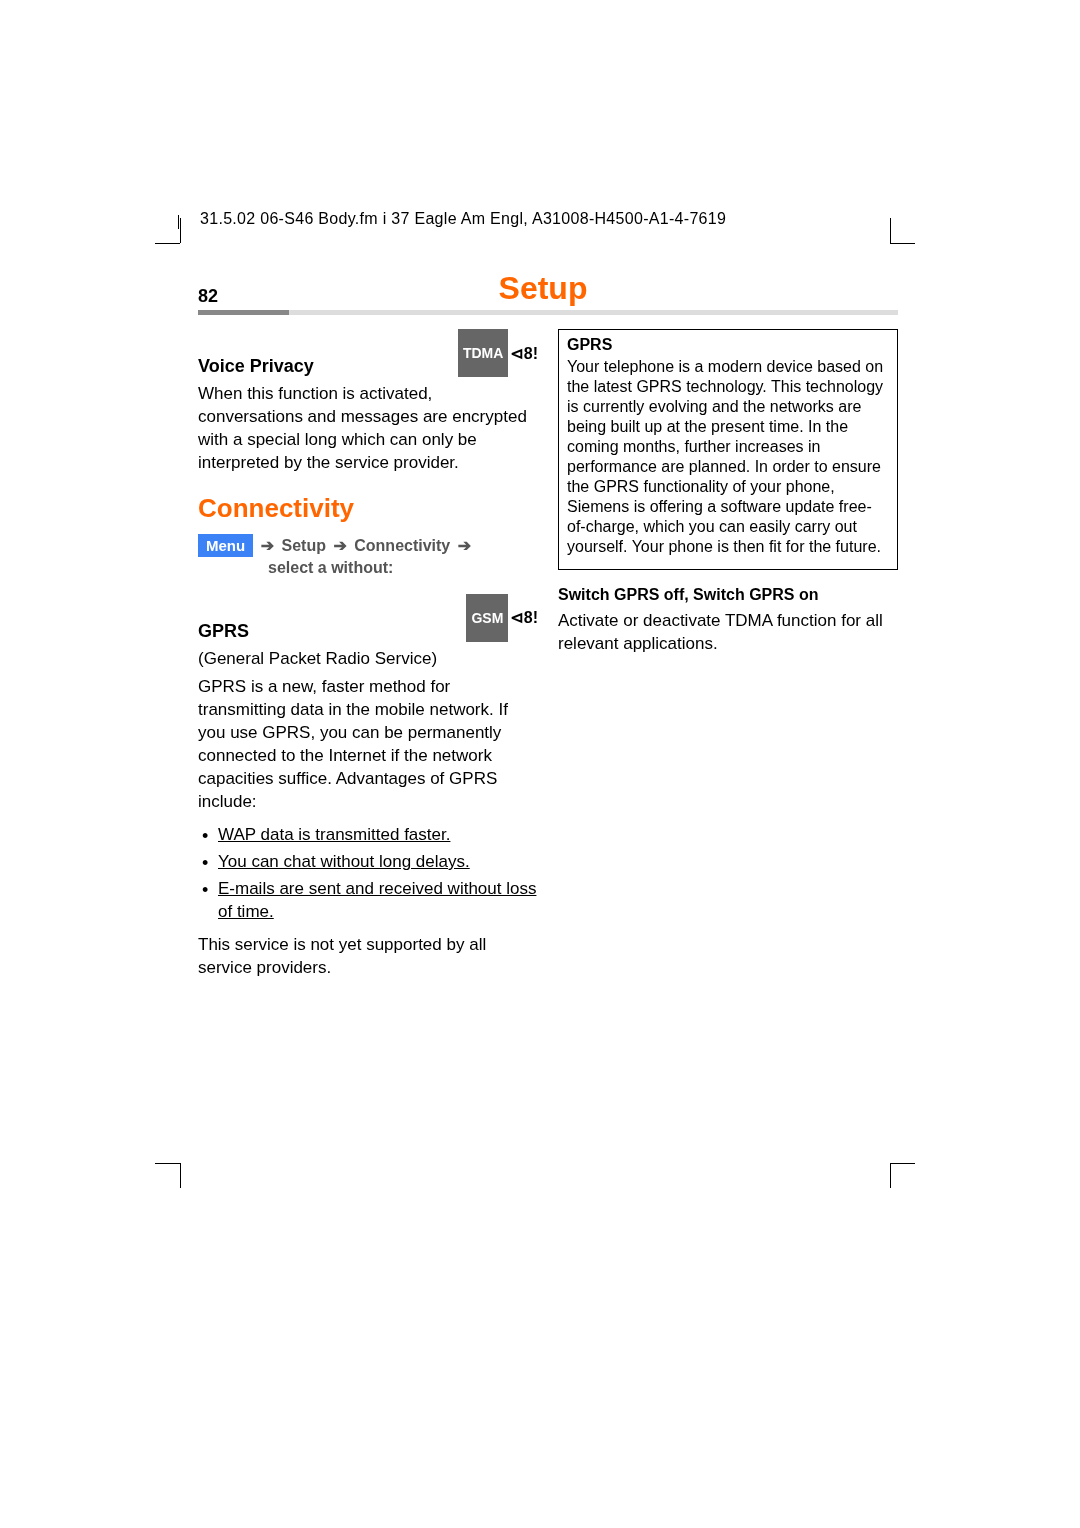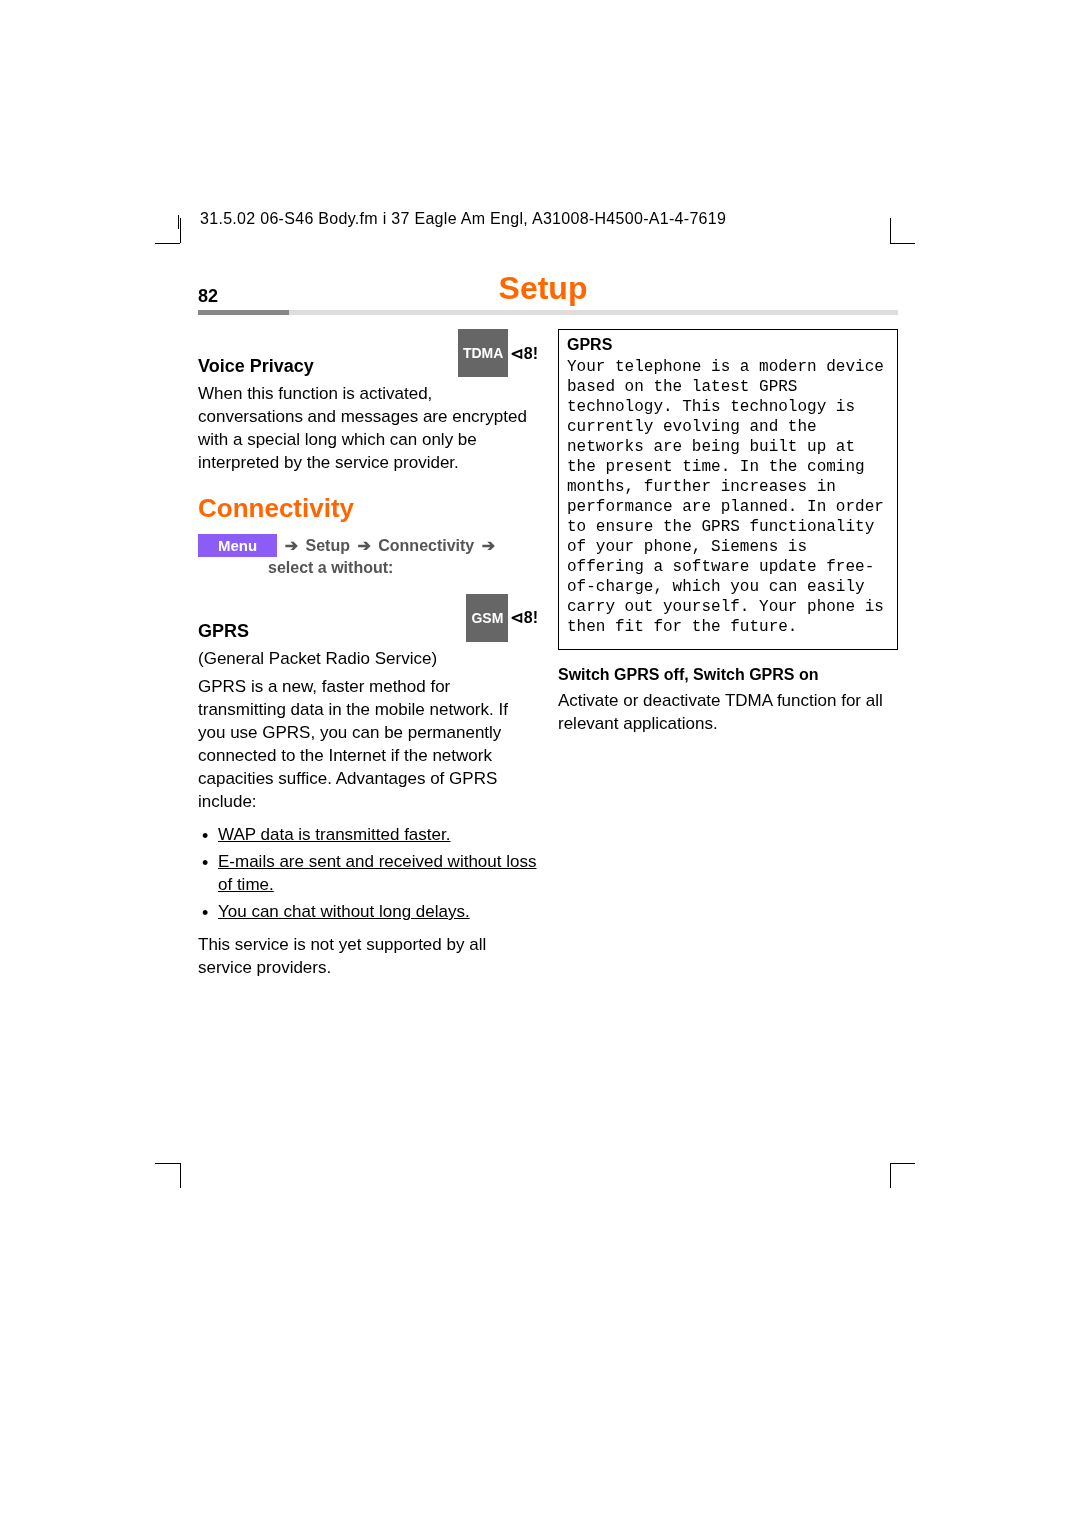--- a/index.html
+++ b/index.html
@@ -103,34 +103,34 @@
       margin: 18px 0 10px 0;
     }
     .body-text {
       font-size: 17px;
       line-height: 1.35;
       margin-bottom: 10px;
     }
     .body-text-condensed {
       font-size: 16px;
       line-height: 1.25;
-      font-family: Liberation Mono, monospace;
+      font-family: Liberation Sans, sans-serif;
     }
     .nav-path {
       font-size: 16px;
       font-weight: bold;
       color: #555;
       line-height: 1.4;
       margin-bottom: 14px;
     }
     .menu-badge {
       display: inline-block;
-      background: #8b5cf6;
+      background: #3b82f6;
       color: #fff;
-      padding: 1px 20px;
+      padding: 1px 8px;
       font-weight: bold;
       font-size: 15px;
     }
     .arrow {
       color: #555;
       font-weight: bold;
       margin: 0 3px;
     }
     .nav-indent { margin-left: 70px; display: inline-block; }
     
@@ -236,22 +236,22 @@
         <span>GPRS</span>
         <span class="icon-badge">
           <span class="tech-badge">GSM</span>
           <span class="signal-icon">⊲8!</span>
         </span>
       </div>
       <p class="body-text" style="margin-bottom:6px">(General Packet Radio Service)</p>
       <p class="body-text">GPRS is a new, faster method for transmitting data in the mobile network. If you use GPRS, you can be permanently connected to the Internet if the network capacities suffice. Advantages of GPRS include:</p>
       <ul class="bullet-list">
         <li>WAP data is transmitted faster.</li>
+        <li>You can chat without long delays.</li>
         <li>E-mails are sent and received without loss of time.</li>
-        <li>You can chat without long delays.</li>
       </ul>
       <p class="body-text">This service is not yet supported by all service providers.</p>
     </div>
 
     <div class="col-right">
       <div class="info-box">
         <div class="info-box-title">GPRS</div>
         <p class="body-text-condensed" style="margin-bottom:6px">Your telephone is a modern device based on the latest GPRS technology. This technology is currently evolving and the networks are being built up at the present time. In the coming months, further increases in performance are planned. In order to ensure the GPRS functionality of your phone, Siemens is offering a software update free-of-charge, which you can easily carry out yourself. Your phone is then fit for the future.</p>
       </div>
       <div class="sub-h">Switch GPRS off, Switch GPRS on</div>

